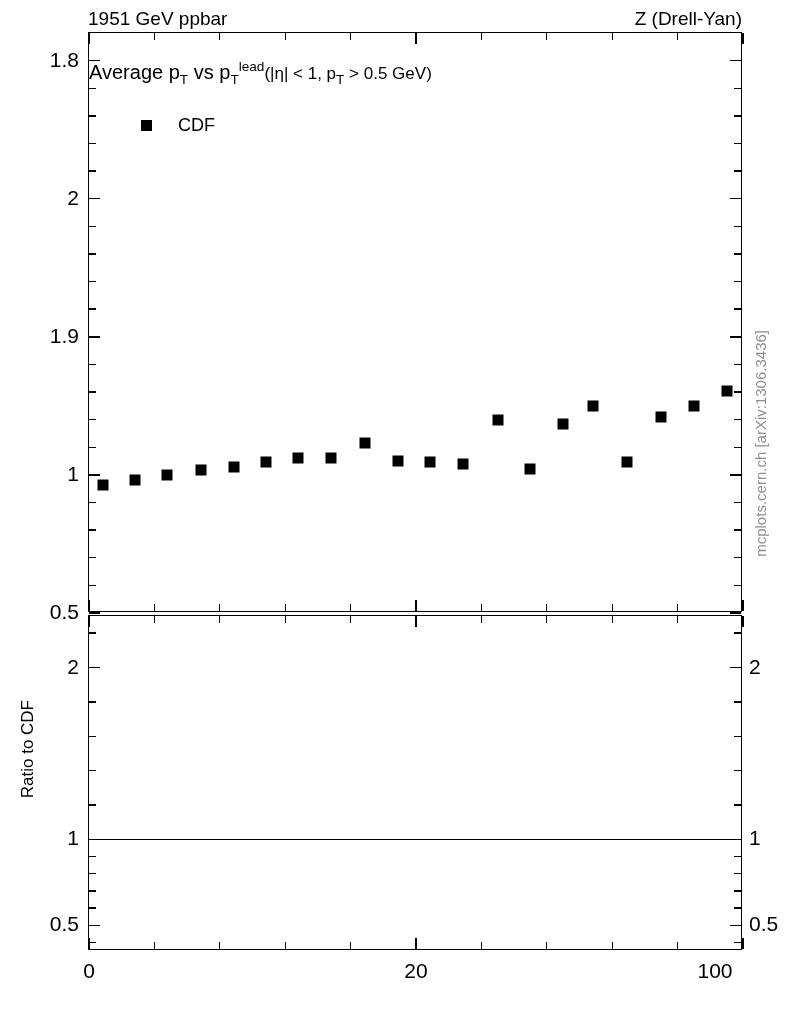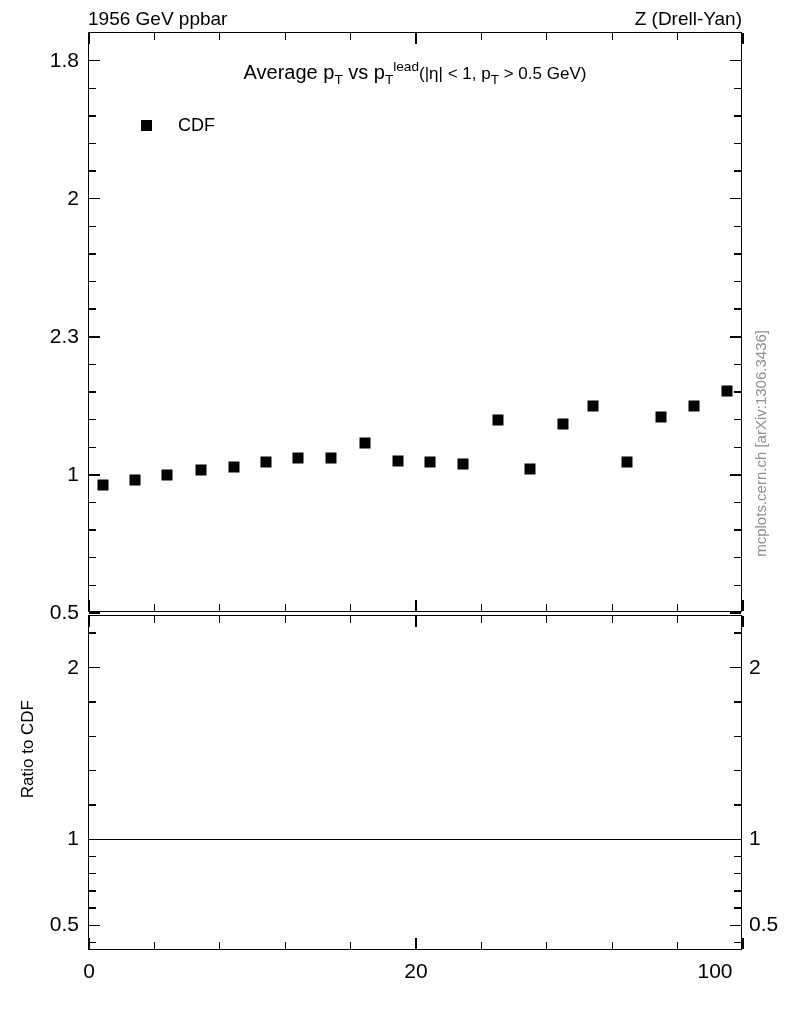--- a/index.html
+++ b/index.html
@@ -94,21 +94,21 @@
     bottom: -32px;
     line-height: 1;
   }
 
   
   #main-title {
     position: absolute;
     left: 0;
     right: 0;
     top: 26px;
-    text-align: center;
+    text-align: left;
     font-size: 20px;
     white-space: nowrap;
   }
   #main-title sub { font-size: 0.68em; }
   #main-title sup { font-size: 0.68em; }
   .tsmall { font-size: 17px; }
 
   
   #legend {
     position: absolute;
@@ -175,21 +175,21 @@
     right: 0;
     height: 1.4px;
     background: #000;
   }
 </style>
 </head>
 <body>
 
 <div id="root">
 
-  <div class="hdr hdr-left">1956 GeV ppbar</div>
+  <div class="hdr hdr-left">1951 GeV ppbar</div>
   <div class="hdr hdr-right">Z (Drell-Yan)</div>
 
   <div id="credit">mcplots.cern.ch [arXiv:1306.3436]</div>
 
   <div id="ratio-ytitle">Ratio to CDF</div>
 
   <div class="frame" id="main-frame">
 
     <div id="main-title">
       <span>Average p</span><sub>T</sub><span> vs p</span><sub>T</sub><sup>lead</sup><span class="tsmall">(|η| &lt; 1, p</span><sub class="tsmall">T</sub><span class="tsmall"> &gt; 0.5 GeV)</span>
@@ -203,21 +203,21 @@
 
     <div id="main-axes">
         <div class="tick tick-y" style="top: 579.3px;"></div>
         <div class="tick tick-yr" style="top: 579.3px;"></div>
         <div class="ylab" style="top: 568px;">0.5</div>
         <div class="tick tick-y" style="top: 441.205px;"></div>
         <div class="tick tick-yr" style="top: 441.205px;"></div>
         <div class="ylab" style="top: 429.905px;">1</div>
         <div class="tick tick-y" style="top: 303.11px;"></div>
         <div class="tick tick-yr" style="top: 303.11px;"></div>
-        <div class="ylab" style="top: 291.81px;">2.3</div>
+        <div class="ylab" style="top: 291.81px;">1.9</div>
         <div class="tick tick-y" style="top: 165.014px;"></div>
         <div class="tick tick-yr" style="top: 165.014px;"></div>
         <div class="ylab" style="top: 153.714px;">2</div>
         <div class="tick tick-y" style="top: 26.919px;"></div>
         <div class="tick tick-yr" style="top: 26.919px;"></div>
         <div class="ylab" style="top: 15.619px;">1.8</div>
         <div class="tick tick-ys" style="top: 551.681px;"></div>
         <div class="tick tick-yrs" style="top: 551.681px;"></div>
         <div class="tick tick-ys" style="top: 524.062px;"></div>
         <div class="tick tick-yrs" style="top: 524.062px;"></div>

